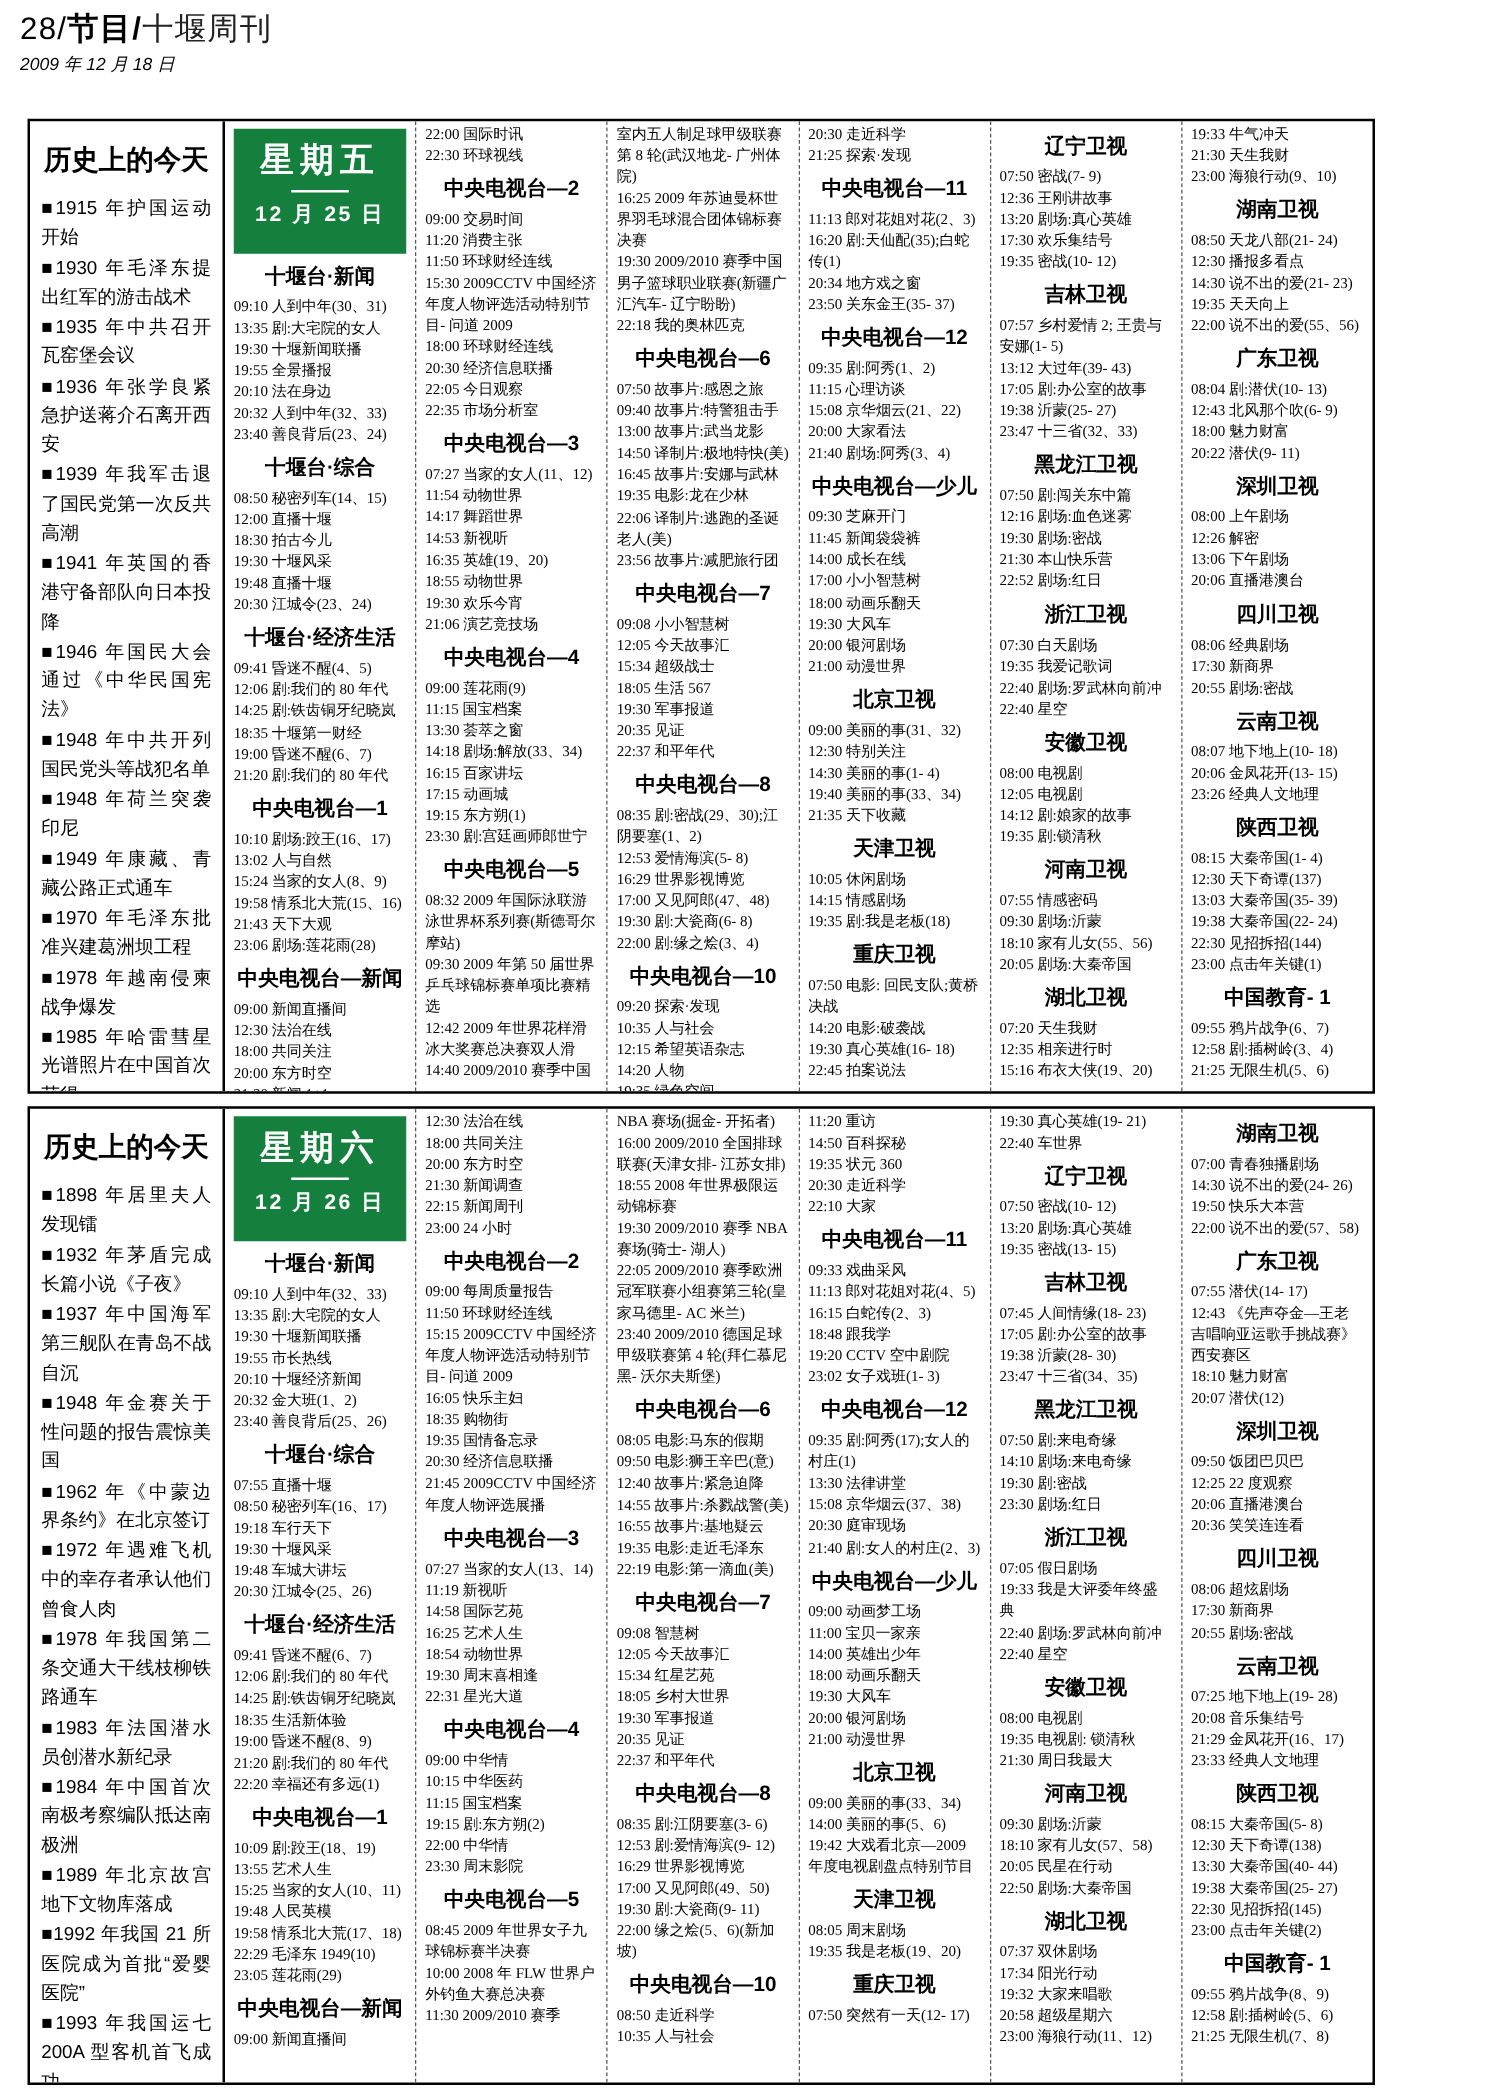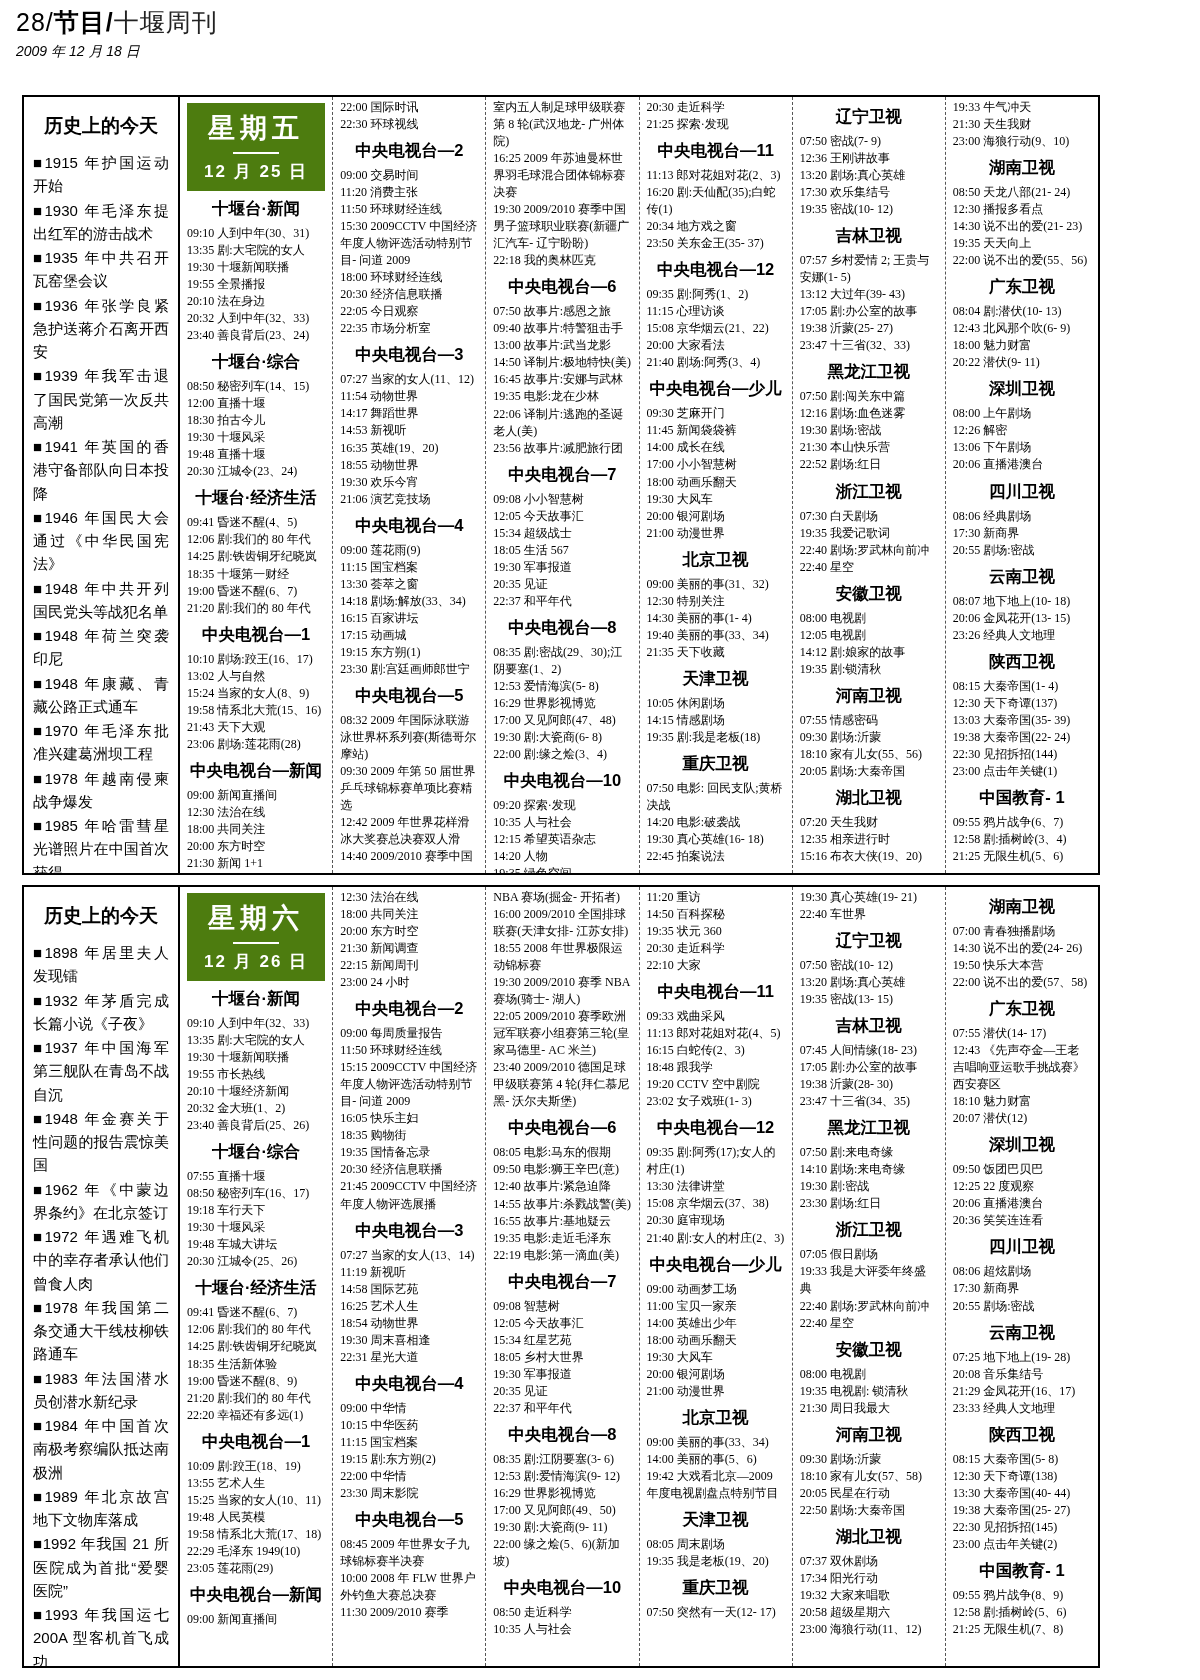--- a/index.html
+++ b/index.html
@@ -7,26 +7,26 @@
   .masthead{position:absolute;left:16px;top:6px;}
   .masthead .line1{font-size:25px;letter-spacing:1px;}
   .line1 .pgnum{font-weight:normal;}
   .line1 .sec{font-weight:bold;}
   .line1 .pub{color:#222;}
   .masthead .line2{font-size:14px;font-style:italic;margin-top:4px;}
   .daybox{position:absolute;left:22px;width:1078px;border:2px solid #000;background:#fff;box-sizing:border-box;display:flex;overflow:hidden;}
   #box0{top:95px;height:780px;}
   #box1{top:885px;height:783px;}
   .histcol{width:156px;flex:0 0 156px;border-right:2px solid #000;padding:6px 9px;box-sizing:border-box;overflow:hidden;}
-  .hist-title{font-weight:bold;font-size:19px;text-align:center;margin:10px 0 12px 0;}
+  .hist-title{font-weight:bold;font-size:22px;text-align:center;margin:10px 0 12px 0;}
   .hist-item{font-size:15px;line-height:1.55;text-align:justify;margin-bottom:1px;font-family:Liberation Sans, sans-serif;}
   .pcols{flex:1;display:flex;}
   .pcol{flex:1;padding:2px 7px;box-sizing:border-box;overflow:hidden;}
   .pcol + .pcol{border-left:1px dashed #555;}
-  .badge{background:#4d7c0f;color:#fff;text-align:center;margin:4px 0 2px 0;padding:7px 0 8px 0;}
+  .badge{background:#15803d;color:#fff;text-align:center;margin:4px 0 2px 0;padding:7px 0 20px 0;}
   .badge .wd{font-size:27px;font-weight:bold;letter-spacing:5px;}
   .badge .sep{width:46px;height:2px;background:#fff;margin:6px auto 6px auto;}
   .badge .dt{font-size:17px;font-weight:bold;letter-spacing:2px;}
   .chan{font-weight:bold;font-size:16.5px;text-align:center;margin:7px 0 5px 0;white-space:nowrap;}
   .prog{font-size:12px;line-height:1.42;font-family:"Liberation Serif",serif;text-align:left;}
 </style>
 </head>
 <body>
 
 <div class="masthead">
@@ -39,21 +39,21 @@
       <div class="hist-title">历史上的今天</div>
       <div class="hist-item">■1915 年护国运动开始</div>
       <div class="hist-item">■1930 年毛泽东提出红军的游击战术</div>
       <div class="hist-item">■1935 年中共召开瓦窑堡会议</div>
       <div class="hist-item">■1936 年张学良紧急护送蒋介石离开西安</div>
       <div class="hist-item">■1939 年我军击退了国民党第一次反共高潮</div>
       <div class="hist-item">■1941 年英国的香港守备部队向日本投降</div>
       <div class="hist-item">■1946 年国民大会通过《中华民国宪法》</div>
       <div class="hist-item">■1948 年中共开列国民党头等战犯名单</div>
       <div class="hist-item">■1948 年荷兰突袭印尼</div>
-      <div class="hist-item">■1948 年康藏、青藏公路正式通车</div>
+      <div class="hist-item">■1949 年康藏、青藏公路正式通车</div>
       <div class="hist-item">■1970 年毛泽东批准兴建葛洲坝工程</div>
       <div class="hist-item">■1978 年越南侵柬战争爆发</div>
       <div class="hist-item">■1985 年哈雷彗星光谱照片在中国首次获得</div>
       <div class="hist-item">■1991 年戈尔巴乔夫宣布辞去苏联总统职务</div>
       <div class="hist-item">■1991 年苏维埃社会主义共和国联盟解体</div>
       <div class="hist-item">■1993 年中国科学家成功跟踪失控返回式卫星</div>
       <div class="hist-item">■1998 年红色高棉领导人乔森潘和农谢投向柬政府</div>
       <div class="hist-item">■1998 年俄白签署建立联盟国家宣言</div>
       <div class="hist-item">■2000 年洛阳发生特大火灾事故死亡 309 人</div>
     </div>

